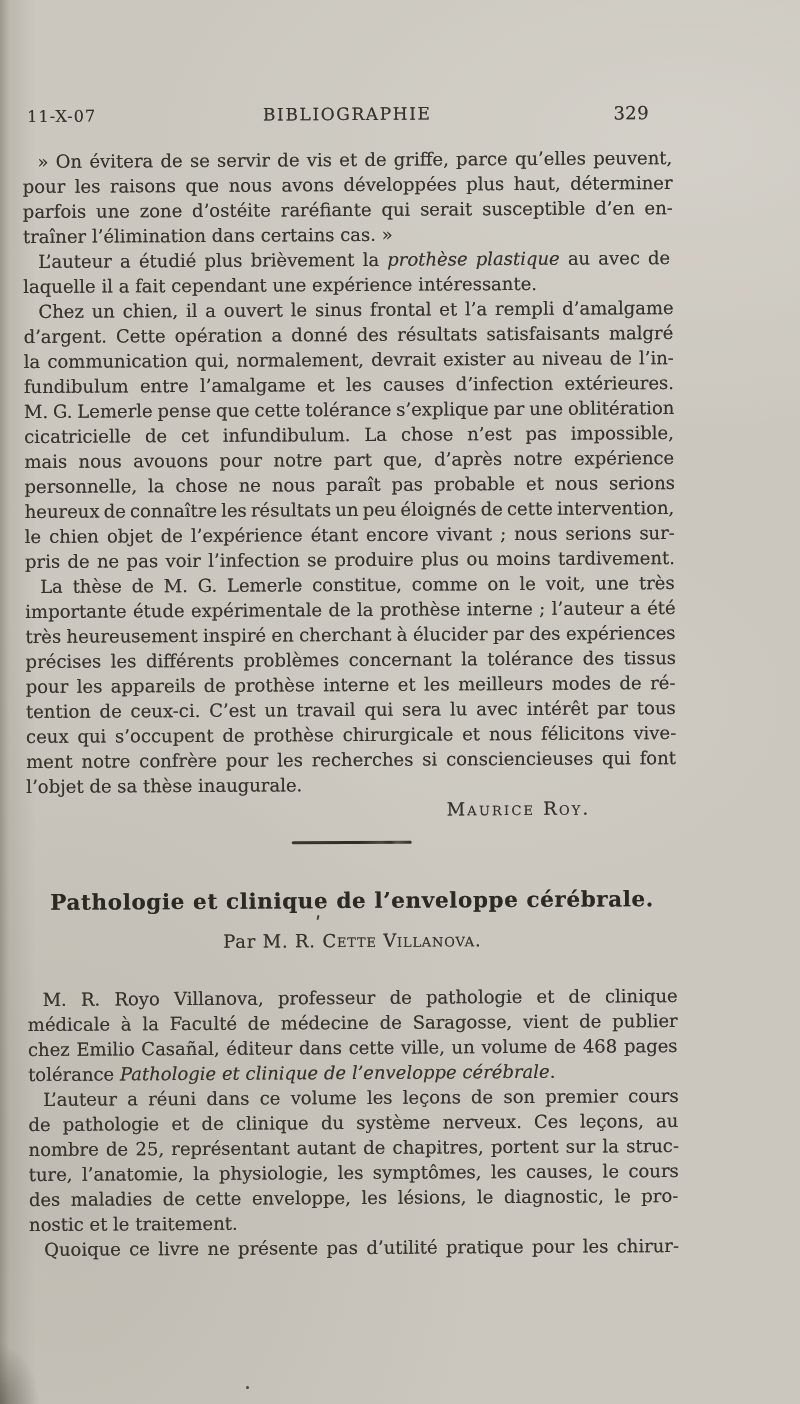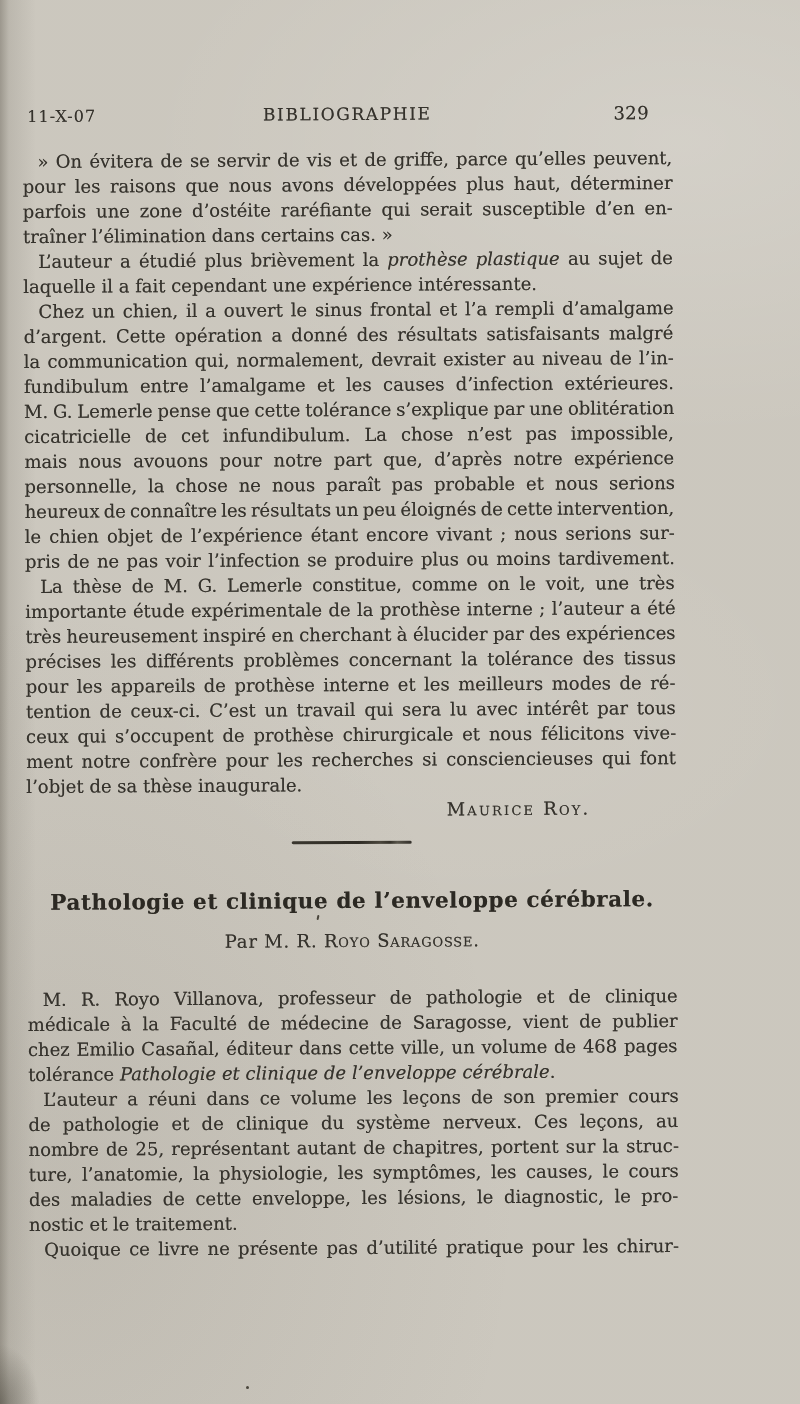--- a/index.html
+++ b/index.html
@@ -72,21 +72,21 @@
       <span class="rh-title">BIBLIOGRAPHIE</span>
       <span class="rh-page">329</span>
     </header>
 
     <section>
       <div class="textblock art1">
           <div class="line ind"><span class="lc" style="word-spacing: 1.54px;"><span>» On évitera de se servir de vis et de griffe, parce qu’elles peuvent,</span></span></div>
           <div class="line"><span class="lc" style="word-spacing: 3.78px;"><span>pour les raisons que nous avons développées plus haut, déterminer</span></span></div>
           <div class="line"><span class="lc" style="word-spacing: 4.11px;"><span>parfois une zone d’ostéite raréfiante qui serait susceptible d’en en-</span></span></div>
           <div class="line"><span class="lc"><span>traîner l’élimination dans certains cas. »</span></span></div>
-          <div class="line ind"><span class="lc" style="word-spacing: 2.4px;"><span>L’auteur a étudié plus brièvement la </span><span class="it">prothèse plastique</span><span> au sujet de</span></span></div>
+          <div class="line ind"><span class="lc" style="word-spacing: 2.4px;"><span>L’auteur a étudié plus brièvement la </span><span class="it">prothèse plastique</span><span> au avec de</span></span></div>
           <div class="line"><span class="lc"><span>laquelle il a fait cependant une expérience intéressante.</span></span></div>
           <div class="line ind"><span class="lc" style="word-spacing: 2.08px;"><span>Chez un chien, il a ouvert le sinus frontal et l’a rempli d’amalgame</span></span></div>
           <div class="line"><span class="lc" style="word-spacing: 3.38px;"><span>d’argent. Cette opération a donné des résultats satisfaisants malgré</span></span></div>
           <div class="line"><span class="lc" style="word-spacing: 1.44px;"><span>la communication qui, normalement, devrait exister au niveau de l’in-</span></span></div>
           <div class="line"><span class="lc" style="word-spacing: 5.57px;"><span>fundibulum entre l’amalgame et les causes d’infection extérieures.</span></span></div>
           <div class="line"><span class="lc" style="word-spacing: -0.9px;"><span>M. G. Lemerle pense que cette tolérance s’explique par une oblitération</span></span></div>
           <div class="line"><span class="lc" style="word-spacing: 8.13px;"><span>cicatricielle de cet infundibulum. La chose n’est pas impossible,</span></span></div>
           <div class="line"><span class="lc" style="word-spacing: 5.67px;"><span>mais nous avouons pour notre part que, d’après notre expérience</span></span></div>
           <div class="line"><span class="lc" style="word-spacing: 5.2px;"><span>personnelle, la chose ne nous paraît pas probable et nous serions</span></span></div>
           <div class="line"><span class="lc" style="word-spacing: -1.6px;"><span>heureux de connaître les résultats un peu éloignés de cette intervention,</span></span></div>
@@ -102,21 +102,21 @@
           <div class="line"><span class="lc" style="word-spacing: 3.11px;"><span>ment notre confrère pour les recherches si consciencieuses qui font</span></span></div>
           <div class="line"><span class="lc"><span>l’objet de sa thèse inaugurale.</span></span></div>
         </div>
       <div class="signature">Maurice Roy.</div>
     </section>
 
     <div class="divider"></div>
 
     <section>
       <h2 class="article-heading">Pathologie et clinique de l’enveloppe cérébrale.</h2>
-      <div class="byline"><span>Par M. R. </span><span class="sc">Royo Saragosse</span><span>.</span></div>
+      <div class="byline"><span>Par M. R. </span><span class="sc">Cette Villanova</span><span>.</span></div>
       <div class="textblock art2">
           <div class="line ind"><span class="lc" style="word-spacing: 8.44px;"><span>M. R. Royo Villanova, professeur de pathologie et de clinique</span></span></div>
           <div class="line"><span class="lc" style="word-spacing: 5.1px;"><span>médicale à la Faculté de médecine de Saragosse, vient de publier</span></span></div>
           <div class="line"><span class="lc" style="word-spacing: 0.91px;"><span>chez Emilio Casañal, éditeur dans cette ville, un volume de 468 pages</span></span></div>
           <div class="line"><span class="lc"><span>tolérance </span><span class="it">Pathologie et clinique de l’enveloppe cérébrale</span><span>.</span></span></div>
           <div class="line ind"><span class="lc" style="word-spacing: 4.45px;"><span>L’auteur a réuni dans ce volume les leçons de son premier cours</span></span></div>
           <div class="line"><span class="lc" style="word-spacing: 6.5px;"><span>de pathologie et de clinique du système nerveux. Ces leçons, au</span></span></div>
           <div class="line"><span class="lc" style="word-spacing: 1.5px;"><span>nombre de 25, représentant autant de chapitres, portent sur la struc-</span></span></div>
           <div class="line"><span class="lc" style="word-spacing: 3.67px;"><span>ture, l’anatomie, la physiologie, les symptômes, les causes, le cours</span></span></div>
           <div class="line"><span class="lc" style="word-spacing: 4.8px;"><span>des maladies de cette enveloppe, les lésions, le diagnostic, le pro-</span></span></div>

